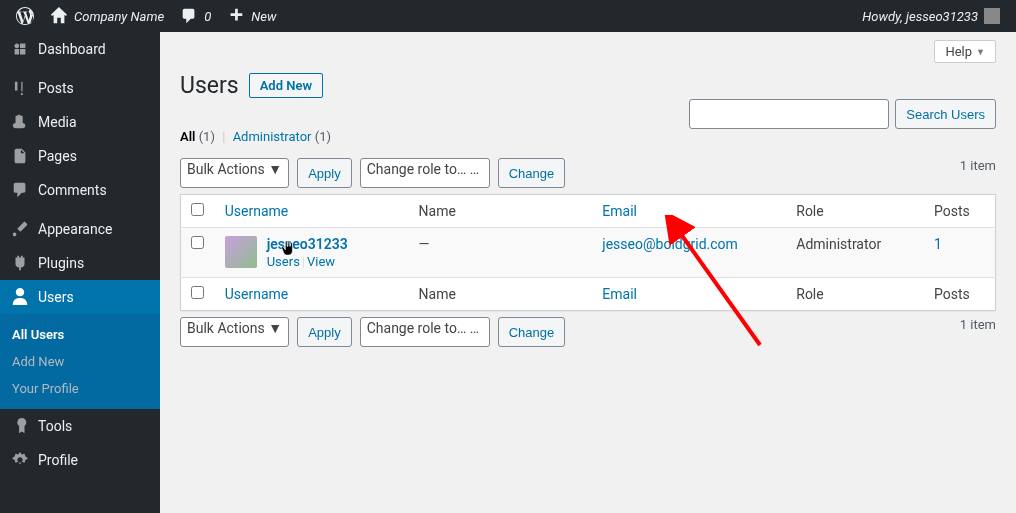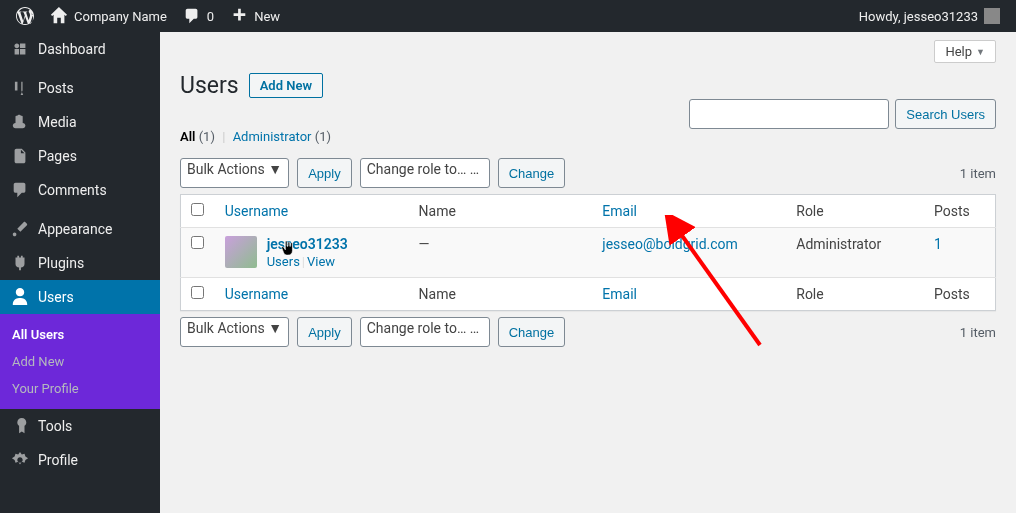--- a/index.html
+++ b/index.html
@@ -1,53 +1,53 @@
 <!DOCTYPE html>
 <html><head>
 <meta charset="utf-8">
 <style>
 * { margin: 0; padding: 0; box-sizing: border-box; }
 body { font-family: -apple-system, BlinkMacSystemFont, "Segoe UI", Roboto, Oxygen-Sans, Ubuntu, Cantarell, "Helvetica Neue", sans-serif; font-size: 13px; color: #444; background: #f1f1f1; width: 1016px; height: 513px; overflow: hidden; position: relative; }
 
 
 .admin-bar { background: #23282d; color: #eee; height: 32px; display: flex; align-items: center; padding: 0 8px; font-size: 13px; justify-content: space-between; }
 .admin-bar-left, .admin-bar-right { display: flex; align-items: center; gap: 0; }
-.ab-item { display: flex; align-items: center; gap: 6px; padding: 0 8px; height: 32px; color: #eee; cursor: pointer; }
+.ab-item { display: flex; align-items: center; gap: 6px; padding: 0 8px; height: 32px; color: #eee; cursor: pointer; font-style: italic; }
 .ab-icon { font-size: 18px; line-height: 1; display: inline-flex; align-items: center; }
 .avatar-img { width: 16px; height: 16px; background: #888; display: inline-block; }
 
 
 .sidebar { position: absolute; top: 32px; left: 0; bottom: 0; width: 176px; background: #23282d; color: #eee; overflow: hidden; }
 .menu-item { display: flex; align-items: center; gap: 8px; padding: 8px 10px; color: #eee; cursor: pointer; font-size: 14px; }
 .menu-item.current { background: #0073aa; color: #fff; position: relative; }
 .menu-item.current::after { content: ""; position: absolute; right: -8px; top: 50%; transform: translateY(-50%); border: 8px solid transparent; border-right-color: #f1f1f1; }
 .menu-icon { width: 20px; text-align: center; font-size: 18px; line-height: 1; display: inline-flex; justify-content: center; opacity: 0.6; }
 .menu-item.current .menu-icon { opacity: 1; }
 .menu-sep { height: 5px; }
-.submenu { background: #6d28d9; padding: 7px 0; }
+.submenu { background: #0369a1; padding: 7px 0; }
 .submenu-item { display: block; padding: 6px 12px; color: #b4b9be; font-size: 13px; cursor: pointer; }
 .submenu-item.current { color: #fff; font-weight: 600; }
 
 
 .content { position: absolute; top: 32px; left: 160px; right: 0; bottom: 0; background: #f1f1f1; padding: 0; overflow: hidden; }
 .top-actions { display: flex; justify-content: flex-end; gap: 8px; padding: 8px 20px 0; }
 .tab-btn { background: #fff; border: 1px solid #ccc; padding: 3px 10px; font-size: 13px; cursor: pointer; display: flex; align-items: center; gap: 4px; border-radius: 2px; }
 .tab-btn::after { content: "▼"; font-size: 9px; color: #72777c; }
 
 .page-head { display: flex; align-items: center; gap: 10px; padding: 9px 20px 4px; }
 .page-head h1 { font-size: 23px; font-weight: 400; color: #23282d; }
 .btn-addnew { border: 1px solid #0071a1; color: #0071a1; background: #f3f5f6; padding: 4px 10px; font-size: 13px; border-radius: 2px; cursor: pointer; text-decoration: none; font-weight: 600; }
 
 .subsubsub { padding: 0 20px 8px; font-size: 13px; }
 .subsubsub a { text-decoration: none; color: #0073aa; margin-top: 12px; }
 .subsubsub .current { color: #000; font-weight: 600; }
 .subsubsub .count { color: #555d66; }
 .subsubsub .sep { color: #ccc; margin: 0 4px; }
 
-.tablenav { display: flex; align-items: center; justify-content: space-between; padding: 6px 20px; }
+.tablenav { display: flex; align-items: flex-start; justify-content: space-between; padding: 6px 20px; }
 .tablenav-left { display: flex; gap: 8px; align-items: center; }
 .tablenav-right { display: flex; gap: 8px; align-items: center; }
 .select, select { border: 1px solid #7e8993; padding: 2px 6px; font-size: 14px; background: #fff; height: 30px; border-radius: 3px; cursor: pointer; }
 .select.roles { width: 130px; overflow: hidden; text-overflow: ellipsis; white-space: nowrap; }
 .button { border: 1px solid #7e8993; background: #f3f5f6; padding: 0 10px; height: 30px; font-size: 13px; border-radius: 3px; cursor: pointer; color: #0071a1; }
 .search-row { display: flex; justify-content: flex-end; padding: 0 20px; gap: 6px; margin-top: -4px; }
 .search-input { border: 1px solid #7e8993; height: 30px; width: 200px; padding: 0 6px; border-radius: 3px; }
 .displaying-num { color: #555d66; font-size: 13px; }
 
 .wp-list-table { width: calc(100% - 40px); margin: 0 20px; border: 1px solid #ccd0d4; background: #fff; border-collapse: collapse; box-shadow: 0 1px 1px rgba(0,0,0,.04); }

